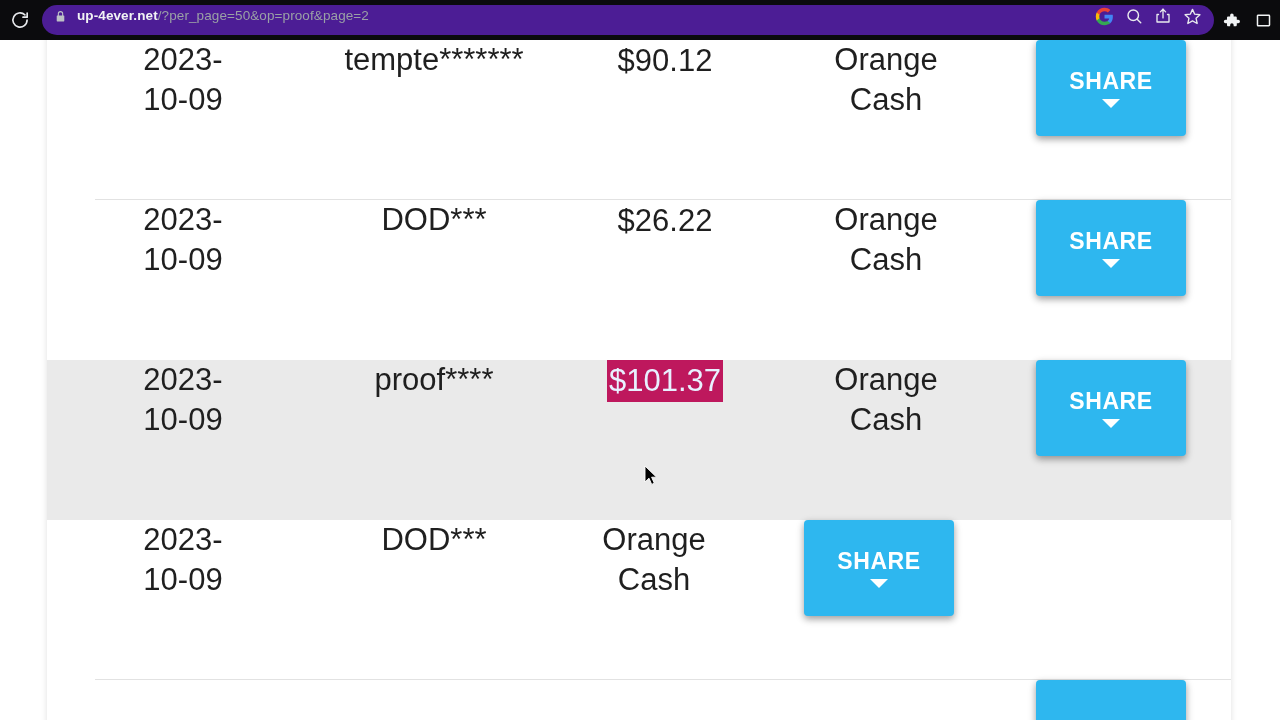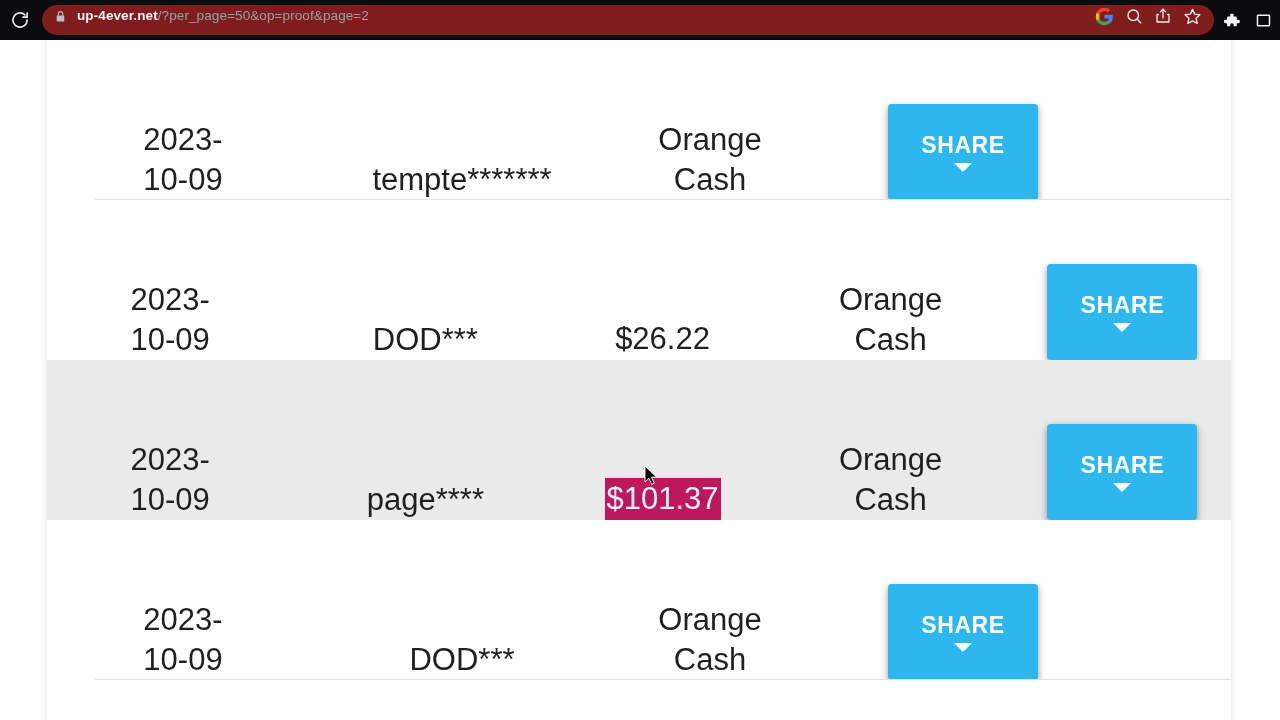--- a/index.html
+++ b/index.html
@@ -24,21 +24,21 @@
   #reload-button {
     width: 40px; height: 40px;
     display: flex; align-items: center; justify-content: center;
     flex: 0 0 auto;
   }
   #omnibox {
     flex: 1 1 auto;
     height: 30px;
     margin-left: 2px;
     margin-right: 8px;
-    background: #7f1d1d;
+    background: #4c1d95;
     border-radius: 16px;
     display: flex;
     align-items: center;
     padding: 0 6px 8px 12px;
     min-width: 0;
   }
   #site-lock-icon { flex: 0 0 auto; display:flex; align-items:center; margin-right: 10px; }
   #omnibox-url {
     flex: 1 1 auto;
     font-size: 13.5px;
@@ -84,45 +84,44 @@
   #txn-table {
     position: absolute;
     top: 40px;
     left: 0;
     width: 1184px;
   }
 
   .txn-row {
     position: relative;
     display: flex;
-    align-items: flex-end;
+    align-items: flex-start;
     height: 160px;
     background: #ffffff;
-    gap: 28px;
   }
   .txn-row.is-hovered { background: #eaeaea; }
   .txn-row.has-divider::after {
     content: "";
     position: absolute;
     left: 48px; right: 0; bottom: 0;
     height: 1px;
     background: #e2e2e2;
   }
 
   .cell {
     color: #1f1f1f;
     font-size: 31px;
     font-weight: 400;
     line-height: 40px;
     text-align: center;
   }
   .col-date   { width: 272px; }
   .col-user   { width: 230px; }
   .col-amount { width: 232px; }
-  .col-method { width: 210px; margin-top: 39px; }
+  .col-method { width: 210px; }
   .col-action { width: 240px; display: flex; align-items: center; justify-content: center; }
 
   .date-line { display: block; }
 
   .amount-text { display: inline-block; padding: 1px 2px; }
   .amount-text.is-selected {
     background: #be185d;
     color: #e8f0ff;
   }
 
@@ -233,20 +232,23 @@
   <div id="content-card">
 
     <div id="txn-table">
 
       <div class="txn-row has-divider">
         <div class="cell col-date">
           <span class="date-line">2023-</span>
           <span class="date-line">10-09</span>
         </div>
         <div class="cell col-user">tempte*******</div>
+        <div class="cell col-amount">
+          <span class="amount-text">$90.12</span>
+        </div>
         <div class="cell col-method">
           <span class="date-line">Orange</span>
           <span class="date-line">Cash</span>
         </div>
         <div class="cell col-action">
           <button class="share-button">
             <span>SHARE</span>
             <span class="caret"></span>
           </button>
         </div>
@@ -271,21 +273,21 @@
             <span class="caret"></span>
           </button>
         </div>
       </div>
 
       <div class="txn-row is-hovered">
         <div class="cell col-date">
           <span class="date-line">2023-</span>
           <span class="date-line">10-09</span>
         </div>
-        <div class="cell col-user">page****</div>
+        <div class="cell col-user">proof****</div>
         <div class="cell col-amount">
           <span class="amount-text is-selected">$101.37</span>
         </div>
         <div class="cell col-method">
           <span class="date-line">Orange</span>
           <span class="date-line">Cash</span>
         </div>
         <div class="cell col-action">
           <button class="share-button">
             <span>SHARE</span>

